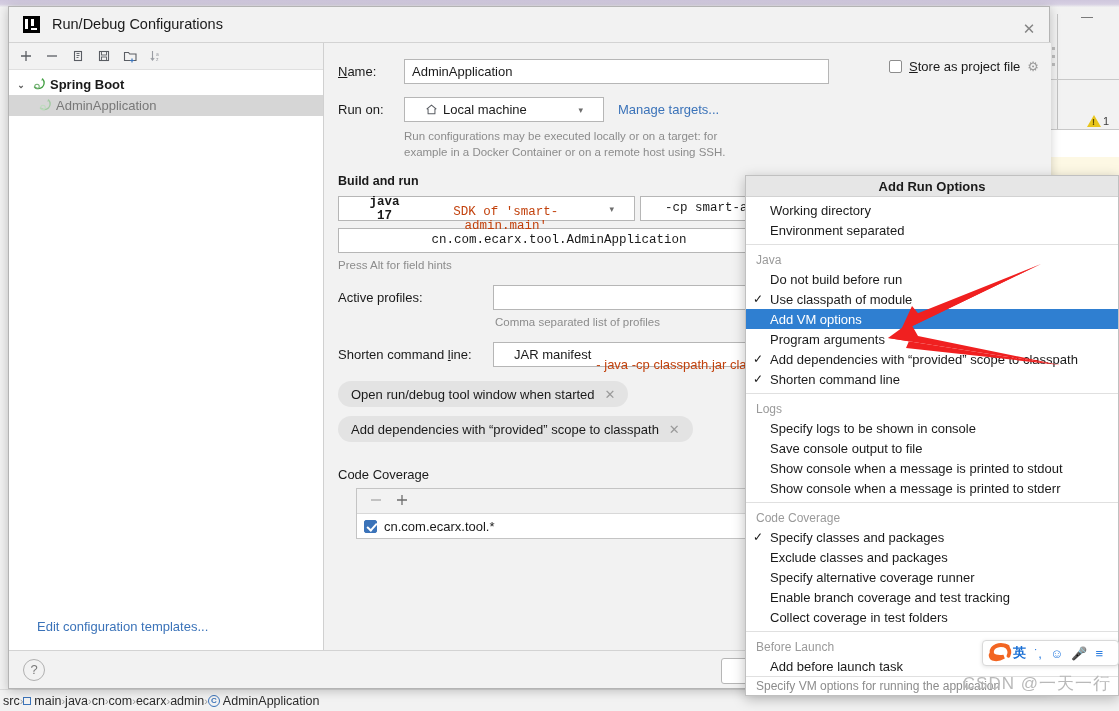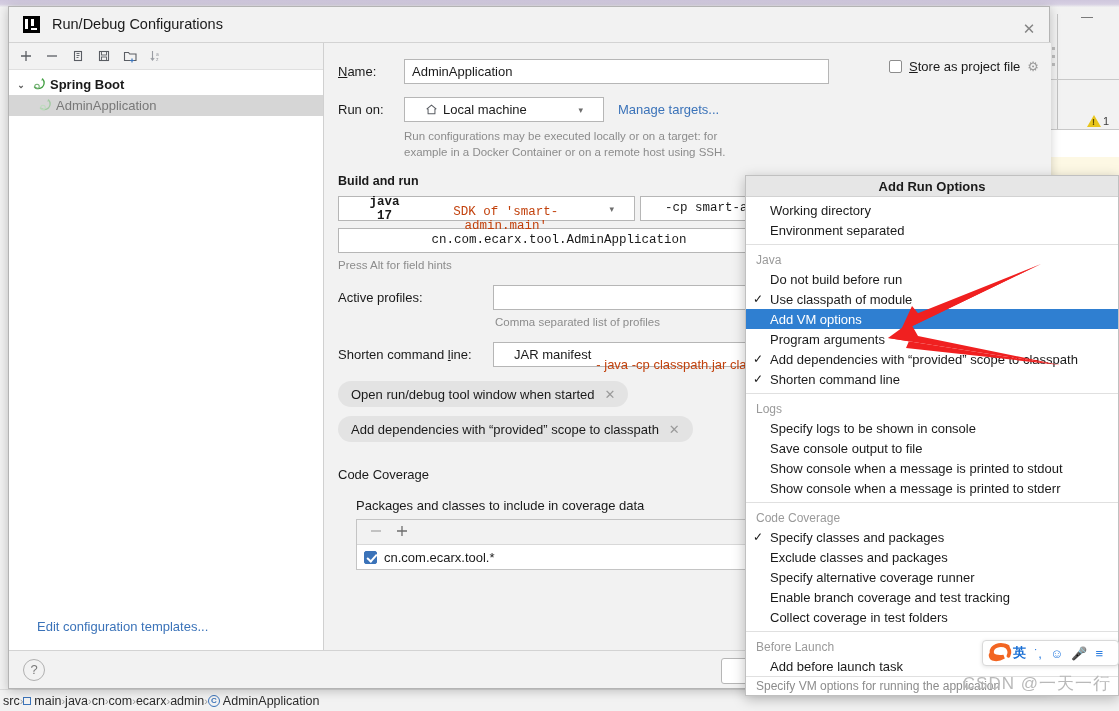--- a/index.html
+++ b/index.html
@@ -500,24 +500,20 @@
               <span>Add dependencies with “provided” scope to classpath</span>
               <span class="x">✕</span>
             </div>
           </div>
 
           <div class="fieldset" style="margin-top:16px">
             <div class="fieldset-line"></div>
             <span class="fieldset-legend">Code Coverage</span>
           </div>
 
-          <div class="fieldset" style="margin-top:16px; margin-left:18px">
-            <div class="fieldset-line"></div>
-            <span class="fieldset-legend">Packages and classes to include in coverage data</span>
-          </div>
 
           <div class="cov-panel" style="margin-left:18px; width:410px">
             <div class="cov-toolbar">
               <span>
                 <svg width="14" height="14" viewBox="0 0 14 14">
                     <path d="M2 7h10" stroke="#a8a8a8" stroke-width="1.3"></path>
                   </svg>
               </span>
               <span>
                 <svg width="14" height="14" viewBox="0 0 14 14">

